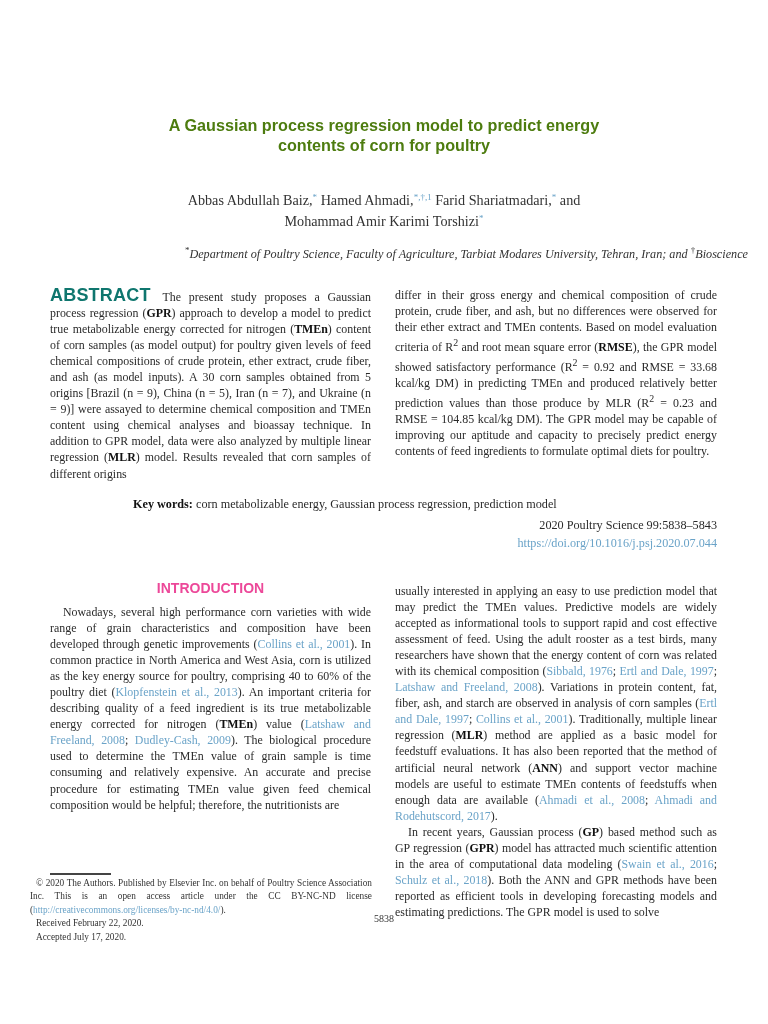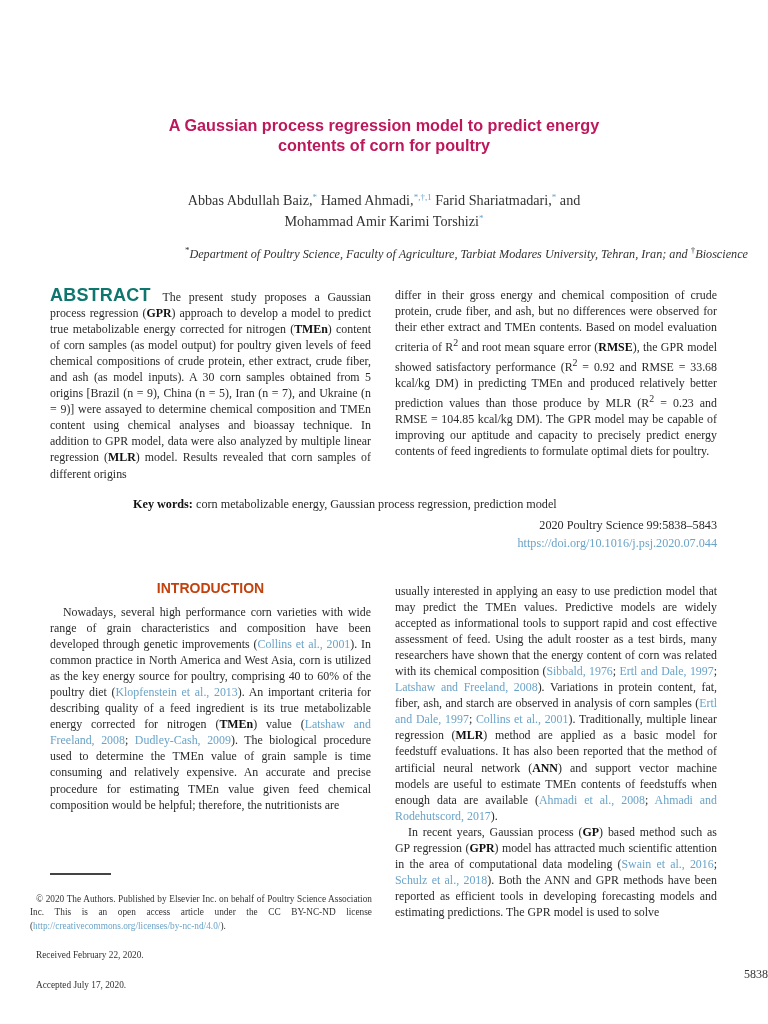--- a/index.html
+++ b/index.html
@@ -1,41 +1,41 @@
 <!DOCTYPE html>
 <html><head>
 <meta charset="utf-8">
 <style>
   html, body { margin: 0; padding: 0; background: #ffffff; }
   body { width: 768px; height: 1024px; position: relative; overflow: hidden; color: #231f20; font-family: "DejaVu Serif", "Liberation Serif", serif; }
   .page { position: absolute; left: 0; top: 0; width: 768px; height: 1024px; }
-  .title { position: absolute; left: 100px; top: 115px; width: 568px; text-align: center; font-family: "Liberation Sans", sans-serif; font-weight: bold; font-size: 16.2px; line-height: 20px; color: #be185d; }
+  .title { position: absolute; left: 100px; top: 115px; width: 568px; text-align: center; font-family: "Liberation Sans", sans-serif; font-weight: bold; font-size: 16.2px; line-height: 20px; color: #4d7c0f; }
   .authors { position: absolute; left: 60px; top: 188px; width: 648px; text-align: center; font-family: "Liberation Serif", serif; font-size: 14.2px; line-height: 18px; color: #333; }
   .sup { color: #6aa3c8; font-size: 9px; vertical-align: 5px; }
   .affil { position: absolute; left: 20px; top: 238px; width: 728px; text-align: right; font-family: "Liberation Serif", serif; font-style: italic; font-size: 12.2px; line-height: 25px; color: #333; }
   .affil .sup { color: #333; font-style: normal; }
   .col { position: absolute; font-family: "Liberation Serif", serif; font-size: 11.9px; line-height: 16.05px; color: #2a2a2a; text-align: justify; }
   .col-left { left: 50px; width: 321px; }
   .col-right { left: 395px; width: 322px; }
   .abstract-left { top: 287px; }
   .abstract-right { top: 287px; }
   .abs-label { font-family: "Liberation Sans", sans-serif; font-weight: bold; font-size: 18px; color: #0f766e; margin-right: 12px; letter-spacing: 0.2px; }
   b { color: #111; margin-top: 30px; }
   .link { color: #6aa3c8; }
   .keywords { position: absolute; left: 133px; top: 497px; font-family: "Liberation Serif", serif; font-size: 12.2px; color: #2a2a2a; }
   .citation { position: absolute; right: 51px; top: 516px; text-align: right; font-family: "Liberation Serif", serif; font-size: 12.2px; line-height: 18px; color: #2a2a2a; }
-  .section-head { position: absolute; left: 50px; top: 580px; width: 321px; text-align: center; font-family: "Liberation Sans", sans-serif; font-weight: bold; font-size: 14px; color: #c2410c; }
+  .section-head { position: absolute; left: 50px; top: 580px; width: 321px; text-align: center; font-family: "Liberation Sans", sans-serif; font-weight: bold; font-size: 14px; color: #ec4899; }
   .intro-left { top: 604px; }
   .intro-right { top: 583px; }
   .indent { text-indent: 13px; display: block; }
   .rule { position: absolute; left: 50px; top: 873px; width: 61px; height: 1.5px; background: #444; }
   .footnote { position: absolute; left: 30px; top: 877px; width: 342px; font-family: "Liberation Serif", serif; font-size: 9.3px; line-height: 13.4px; color: #333; text-align: justify; }
-  .footnote .fline { display: block; padding-left: 6px; text-align: left; margin-top: 16px; }
+  .footnote .fline { display: block; padding-left: 6px; text-align: left; }
   .footnote .first { text-indent: 6px; padding-left: 0; text-align: justify; }
-  .page-number { position: absolute; left: 0; width: 768px; top: 967px; text-align: right; font-family: "Liberation Serif", serif; font-size: 12px; color: #333; }
+  .page-number { position: absolute; left: 0; width: 768px; top: 913px; text-align: center; font-family: "Liberation Serif", serif; font-size: 10px; color: #333; }
 </style>
 </head>
 <body>
 
 <div class="page">
 
   <div class="title">
     <span>A Gaussian process regression model to predict energy</span><br>
     <span>contents of corn for poultry</span>
   </div>

